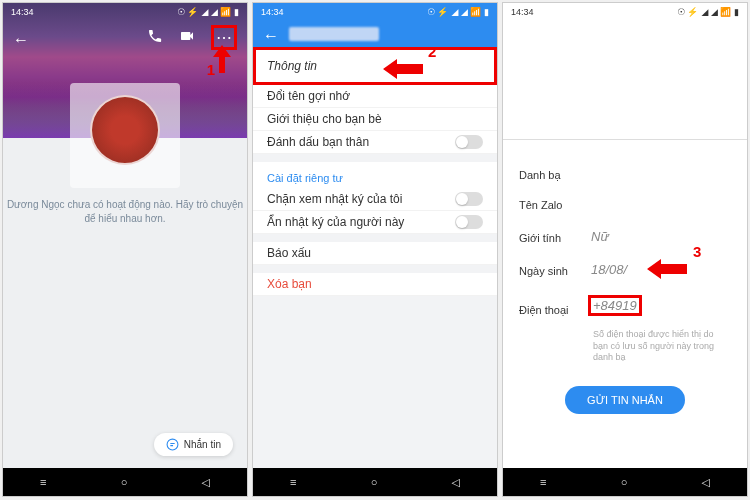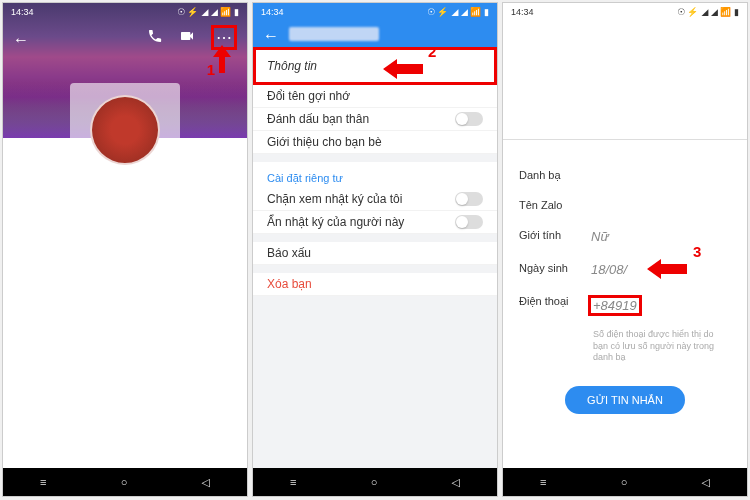--- a/index.html
+++ b/index.html
@@ -44,21 +44,21 @@
   .toggle::after { content:""; position:absolute; width: 12px; height: 12px; background: #fff; border-radius: 50%; top: 1px; left: 1px; box-shadow: 0 1px 2px rgba(0,0,0,0.2); }
   .section-gap { height: 8px; background: #f2f3f5; }
   .section-label { font-size: 11px; color: #2d8cf0; padding: 10px 8px 4px 14px; background: #fff; }
   .danger { color: #e74c3c; }
   .arrow-left { position: absolute; z-index: 10; }
   .arrow-left svg { width: 40px; height: 24px; }
 
   
   .s3-body { flex: 1; background: #fff; padding-top: 18px; }
   .s3-line { height: 1px; background: #ddd; margin: 0 0 20px 0; }
-  .info-row { display: flex; padding: 9px 16px; font-size: 11px; align-items: flex-start; }
+  .info-row { display: flex; padding: 9px 16px; font-size: 11px; align-items: flex-end; }
   .info-label { width: 72px; color: #333; }
   .info-value { color: #888; font-size: 13px; font-style: italic; }
   .phone-row { position: relative; }
   .phone-highlight { border: 3px solid #e00; padding: 0 2px; margin-left: -3px; }
   .phone-note { font-size: 9px; color: #aaa; padding: 4px 16px 14px 90px; line-height: 1.3; }
   .send-btn { display: block; margin: 8px auto; background: #2d8cf0; color: #fff; font-size: 11px; padding: 8px 22px; border-radius: 18px; border: none; }
   .s3-top-gap { height: 118px; }
 </style>
 </head>
 <body>
@@ -87,20 +87,30 @@
         <div class="avatar-card">
           <div class="avatar-circle"></div>
         </div>
         <div class="arrow-up">
           <svg viewBox="0 0 22 28">
               <path d="M11 0 L20 12 L14 12 L14 28 L8 28 L8 12 L2 12 Z" fill="#e00"></path>
             </svg>
         </div>
         <div class="step-num" style="top:58px; right:32px;">1</div>
       </div>
+      <div class="s1-body">
+        <div class="s1-empty">Dương Ngọc chưa có hoạt động nào. Hãy trò chuyện để hiểu nhau hơn.</div>
+        <div class="s1-msg-btn">
+          <svg viewBox="0 0 24 24">
+              <circle cx="12" cy="12" r="10" fill="none" stroke="#2d8cf0" stroke-width="2"></circle>
+              <path d="M8 10h8M8 14h5" stroke="#2d8cf0" stroke-width="2" fill="none"></path>
+            </svg>
+          <span>Nhắn tin</span>
+        </div>
+      </div>
     </div>
     <div class="nav-bar">
       <span>≡</span>
       <span>○</span>
       <span>◁</span>
     </div>
   </div>
 
   <div class="phone">
     <div class="status-bar">
@@ -113,25 +123,25 @@
         <div class="s2-name-blur"></div>
       </div>
       <div class="list">
         <div class="list-item highlight">
           <span>Thông tin</span>
         </div>
         <div class="list-item">
           <span>Đổi tên gợi nhớ</span>
         </div>
         <div class="list-item">
+          <span>Giới thiệu cho bạn bè</span>
+        </div>
+        <div class="list-item">
           <span>Đánh dấu bạn thân</span>
           <span class="toggle"></span>
-        </div>
-        <div class="list-item">
-          <span>Giới thiệu cho bạn bè</span>
         </div>
       </div>
       <div class="section-gap"></div>
       <div class="section-label">Cài đặt riêng tư</div>
       <div class="list">
         <div class="list-item">
           <span>Chặn xem nhật ký của tôi</span>
           <span class="toggle"></span>
         </div>
         <div class="list-item">

